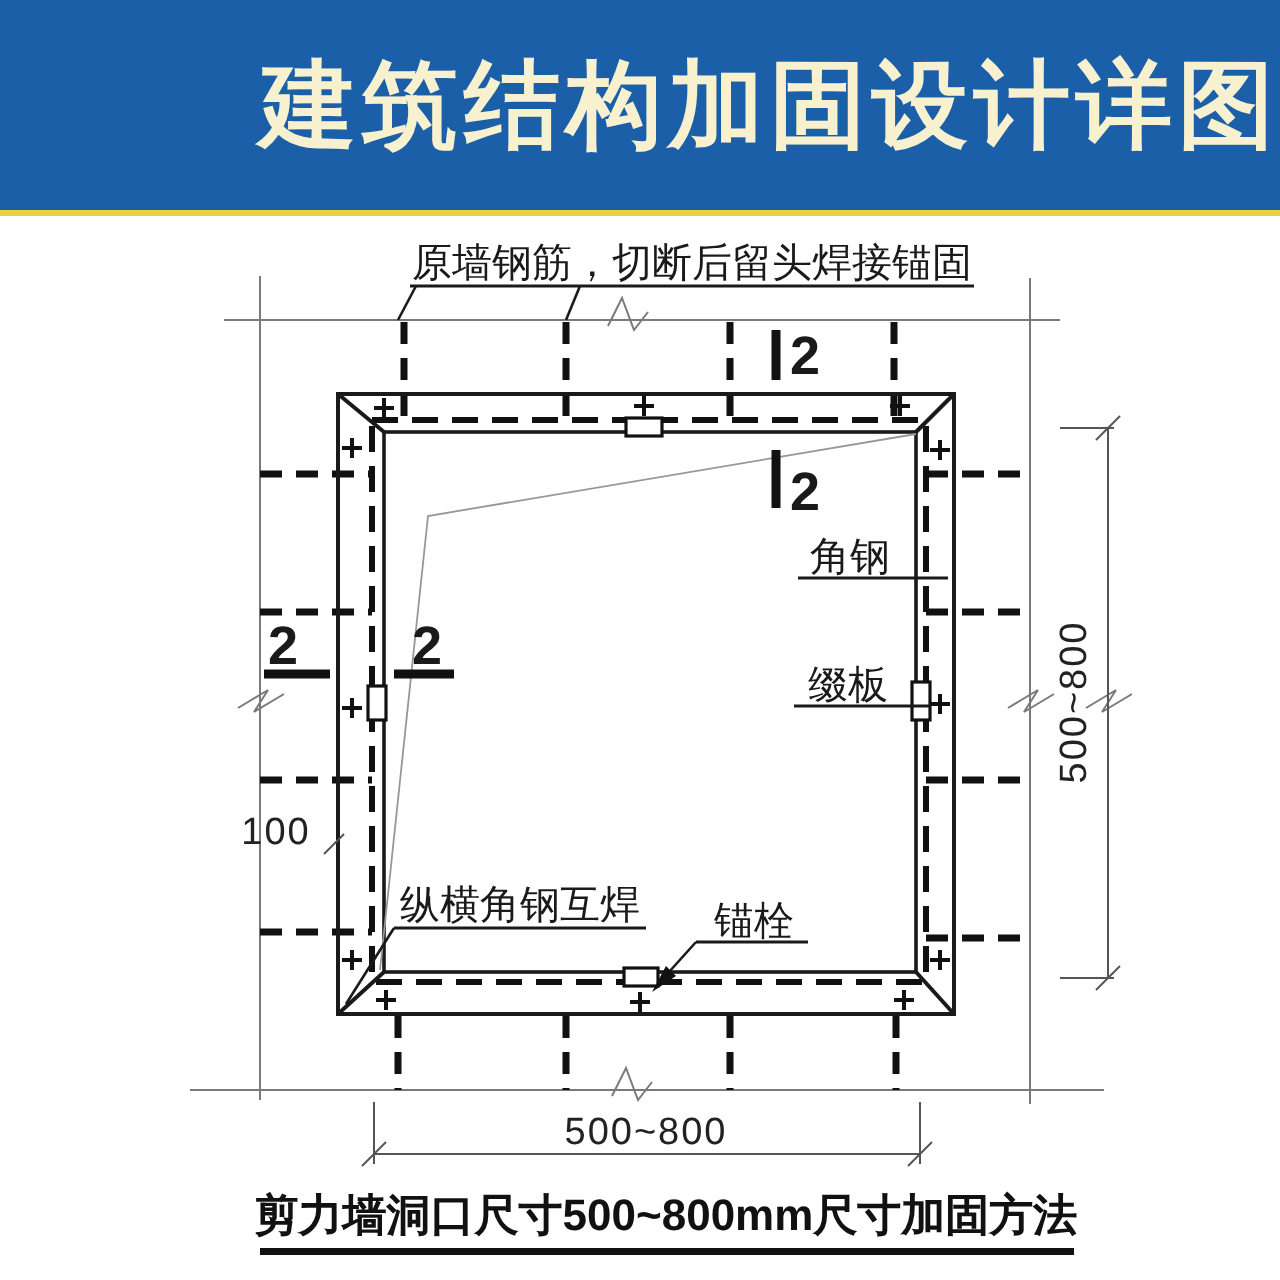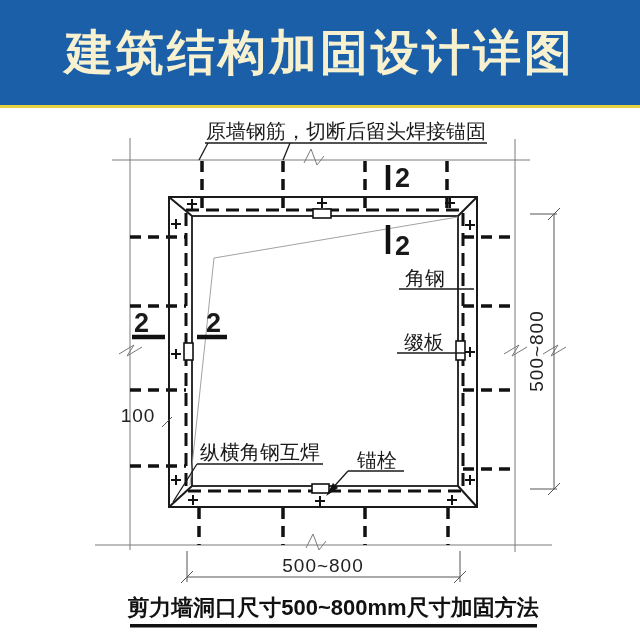--- a/index.html
+++ b/index.html
@@ -1,19 +1,19 @@
 <!DOCTYPE html>
 <html><head>
 <meta charset="utf-8">
 <style>
   html,body{margin:0;padding:0;background:#ffffff;}
   body{width:640px;height:640px;overflow:hidden;font-family:"Liberation Sans",sans-serif;}
   .banner{
     width:640px;height:108px;background:#1a5fa8;border-bottom:3px solid #e6d23e;
-    display:flex;align-items:center;justify-content:center;box-sizing:border-box;
+    display:flex;align-items:center;justify-content:flex-end;box-sizing:border-box;
   }
   .banner-title{
     color:#f7f1cf;font-size:48px;font-weight:bold;letter-spacing:3px;
     font-family:"Liberation Sans",sans-serif;white-space:nowrap;
   }
   .drawing-wrap{position:relative;width:640px;height:529px;background:#fff;}
   svg{display:block;}
   text{font-family:"Liberation Sans",sans-serif;fill:#1a1a1a;}
   .cjk-label{font-size:20px;}
   .dim-text{font-size:19px;fill:#222;letter-spacing:1px;}

